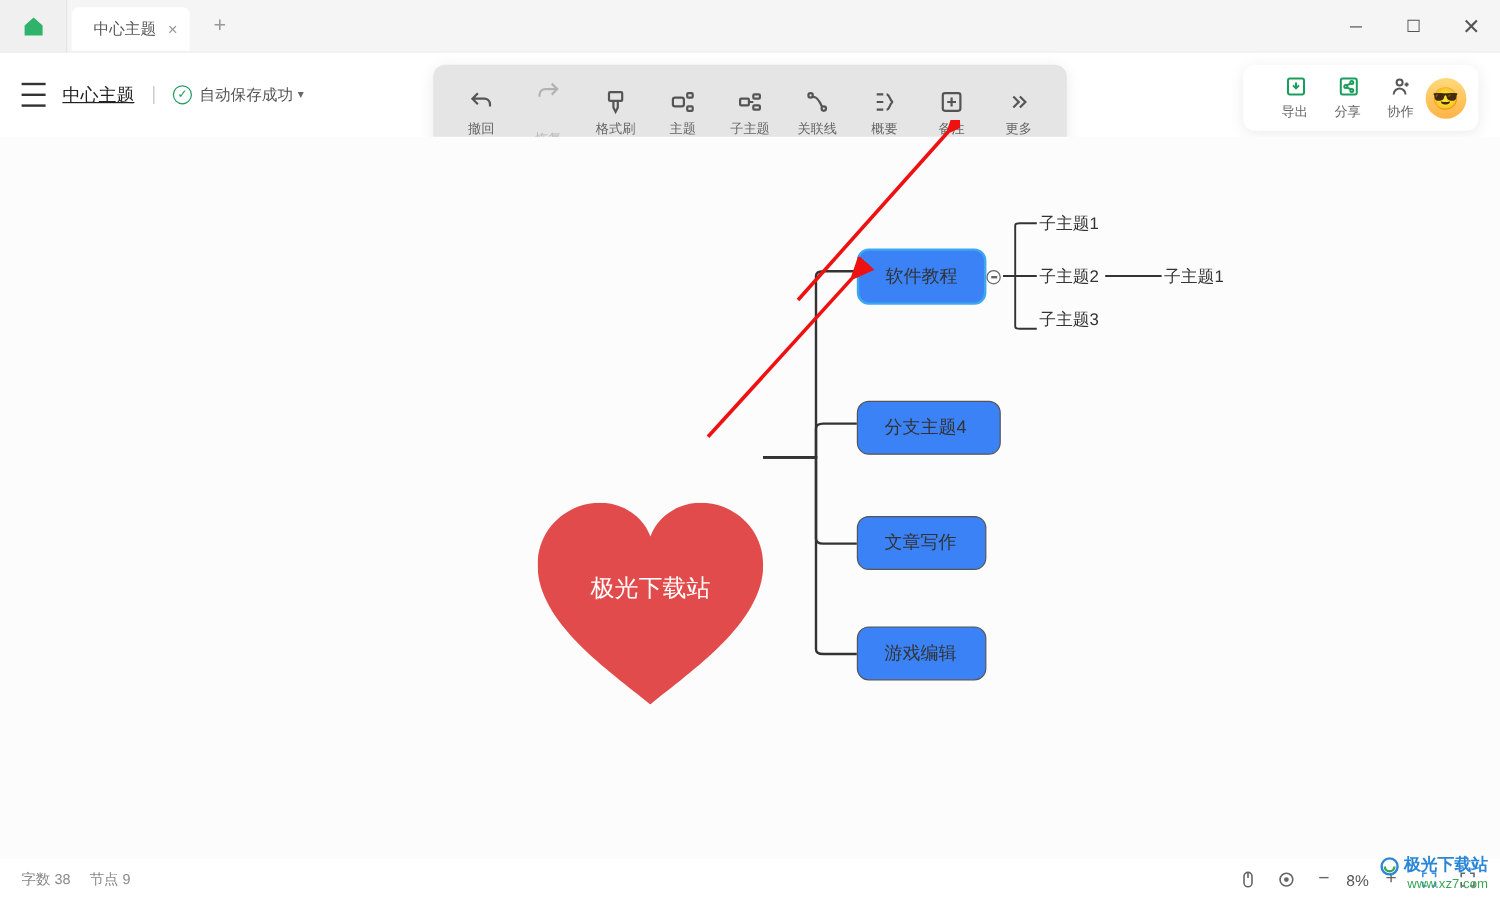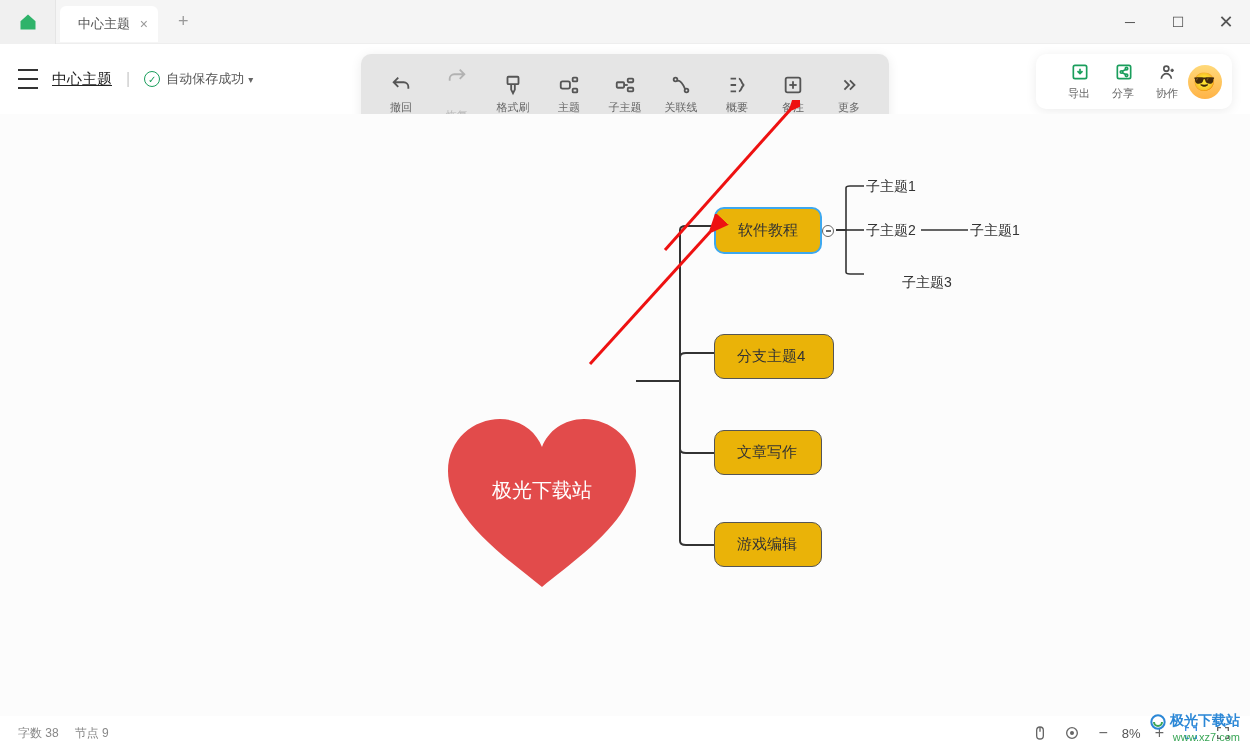--- a/index.html
+++ b/index.html
@@ -49,21 +49,21 @@
 
 .canvas { position: absolute; left: 0; top: 114px; right: 0; bottom: 34px; background: #fcfcfc; }
 
 
 .heart-wrap { position: absolute; left: 448px; top: 305px; }
 .heart { position: relative; width: 188px; height: 168px; }
 .heart svg { width: 188px; height: 168px; }
 .heart-text { position: absolute; left: 50%; top: 42%; transform: translate(-50%, -50%); color: #fff; font-size: 20px; white-space: nowrap; }
 
 
-.node { position: absolute; border: 1.5px solid #555; border-radius: 10px; padding: 12px 22px; font-size: 15px; color: #333; background: #eab308; white-space: nowrap; }
+.node { position: absolute; border: 1.5px solid #555; border-radius: 10px; padding: 12px 22px; font-size: 15px; color: #333; background: #3b82f6; white-space: nowrap; }
 .node.selected { border: 2px solid #3da8ef; color: #333; }
 .sub-handle { position: absolute; right: -14px; top: 50%; transform: translateY(-50%); width: 12px; height: 12px; border: 1.5px solid #666; border-radius: 50%; background: #fff; }
 .sub-handle .tick { position: absolute; left: 2.5px; top: 4.5px; width: 5px; height: 1.5px; background: #666; }
 
 
 .leaf { position: absolute; font-size: 14px; color: #333; white-space: nowrap; }
 
 
 .connectors { position: absolute; left: 0; top: 0; width: 100%; height: 100%; pointer-events: none; }
 
@@ -289,21 +289,21 @@
   </div>
   <div class="node" style="left:714px; top:316px; width:108px;">
     <span>文章写作</span>
   </div>
   <div class="node" style="left:714px; top:408px; width:108px;">
     <span>游戏编辑</span>
   </div>
 
   <div class="leaf" style="left:866px; top:64px;"><span>子主题1</span></div>
   <div class="leaf" style="left:866px; top:108px;"><span>子主题2</span></div>
-  <div class="leaf" style="left:866px; top:160px;margin-left:36px;"><span>子主题3</span></div>
+  <div class="leaf" style="left:866px; top:144px;"><span>子主题3</span></div>
   <div class="leaf" style="left:970px; top:108px;"><span>子主题1</span></div>
 
   <svg class="arrow" style="left:630px; top:-14px; width:170px; height:170px;">
     <defs>
         <marker id="ah1" markerWidth="8" markerHeight="8" refX="6" refY="3" orient="auto">
           <path d="M0 0 L7 3 L0 6 Z" fill="#e11"></path>
         </marker>
       </defs>
     <line x1="160" y1="10" x2="35" y2="150" stroke="#e11" stroke-width="3" marker-start="url(#ah1)"></line>
   </svg>

